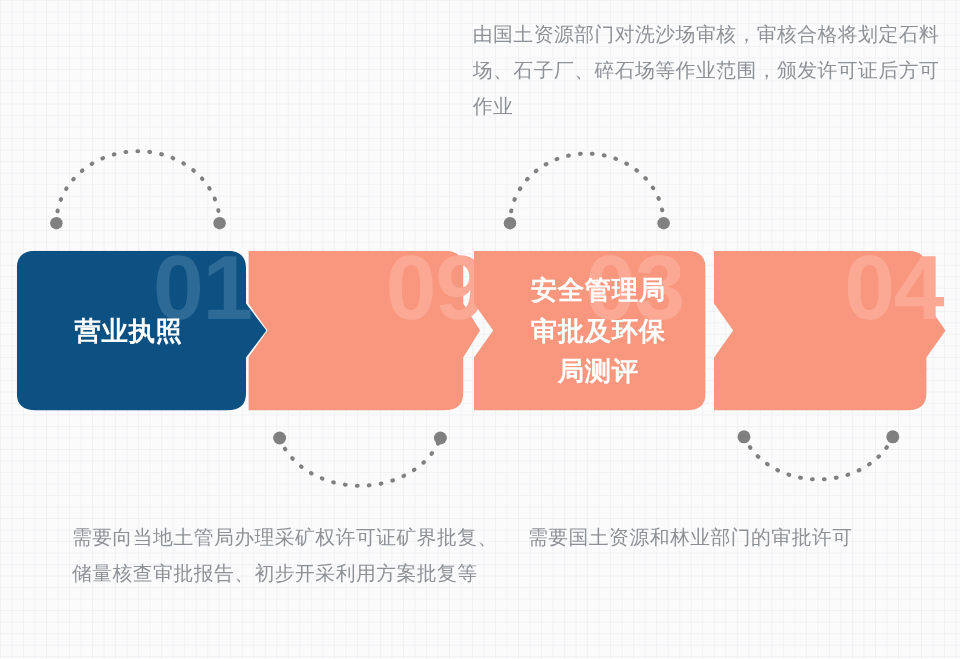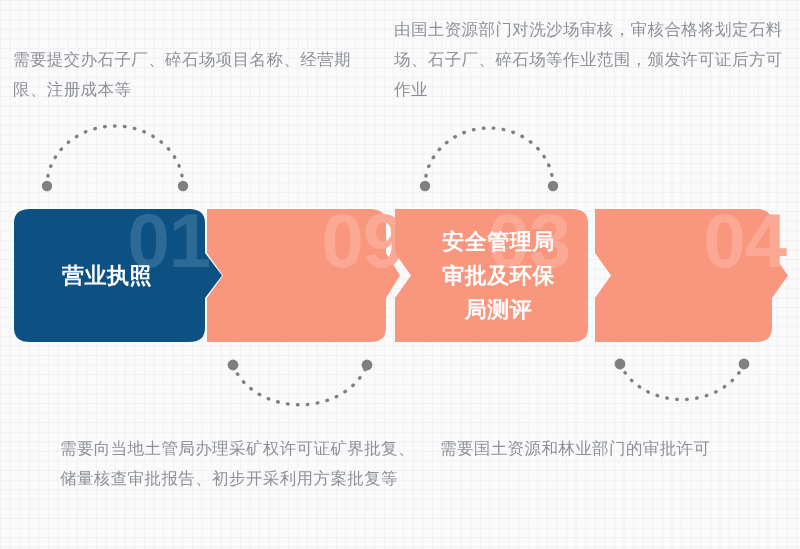--- a/index.html
+++ b/index.html
@@ -140,21 +140,20 @@
       <circle cx="367" cy="365" r="5.4" fill="#808080"></circle>
     </g>
 
     <g>
       <path d="M 620 364 A 66 54 0 0 0 744 364" fill="none" stroke="#808080" stroke-width="3.4" stroke-linecap="round" stroke-dasharray="0.6 9.4"></path>
       <circle cx="620" cy="364" r="5.4" fill="#808080"></circle>
       <circle cx="744" cy="364" r="5.4" fill="#808080"></circle>
     </g>
   </svg>
 
-  <div class="note" id="note-top-left">需要提交办石子厂、碎石场项目名称、经营期限、注册成本等</div>
 
   <div class="note" id="note-bot-left">需要向当地土管局办理采矿权许可证矿界批复、储量核查审批报告、初步开采利用方案批复等</div>
 
   <div class="note" id="note-top-right">由国土资源部门对洗沙场审核，审核合格将划定石料场、石子厂、碎石场等作业范围，颁发许可证后方可作业</div>
 
   <div class="note" id="note-bot-right">需要国土资源和林业部门的审批许可</div>
 
   <div id="steps">
 
     <div class="step" id="step-1">

